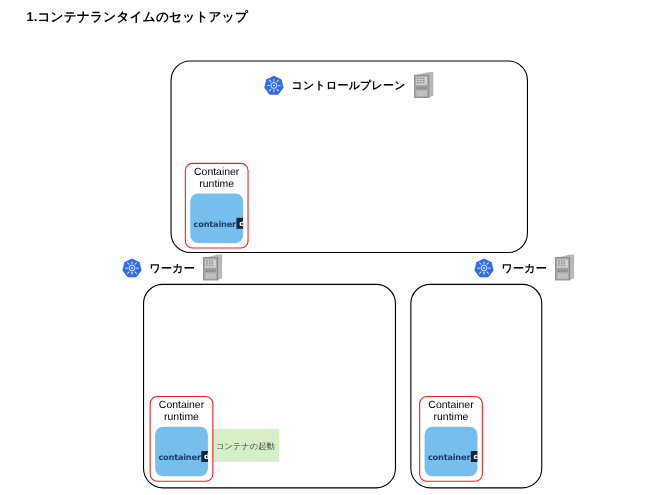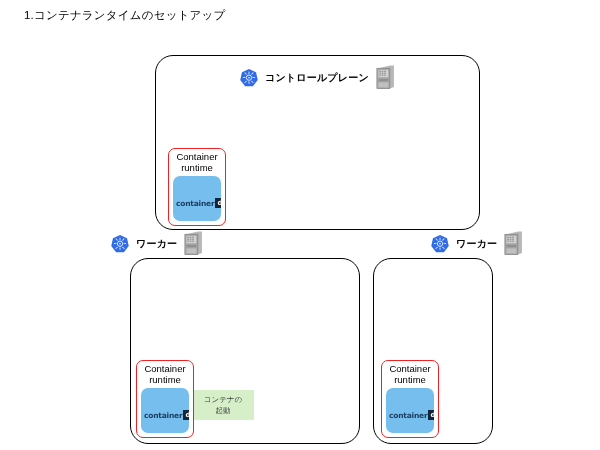--- a/index.html
+++ b/index.html
@@ -18,21 +18,21 @@
     overflow: hidden;
     background: #ffffff;
   }
 
   
   .page-title {
     position: absolute;
     left: 24px;
     top: 8px;
     font-size: 11.5px;
-    font-weight: normal;
+    font-weight: bold;
     letter-spacing: 0.2px;
     color: #000;
     white-space: nowrap;
   }
 
   
   .node-box {
     position: absolute;
     border: 1.6px solid #000000;
     border-radius: 18px;
@@ -145,21 +145,21 @@
 
   
   .annotation {
     position: absolute;
     background: #d6efc8;
     color: #404040;
     font-size: 7.5px;
     line-height: 11px;
     text-align: center;
     display: flex;
-    flex-direction: column;
+    flex-direction: row;
     align-items: center;
     justify-content: center;
     box-sizing: border-box;
     z-index: 4;
   }
   #annotation-container-start {
     left: 192px; top: 390px; width: 62px; height: 30px;
   }
 </style>
 </head>

